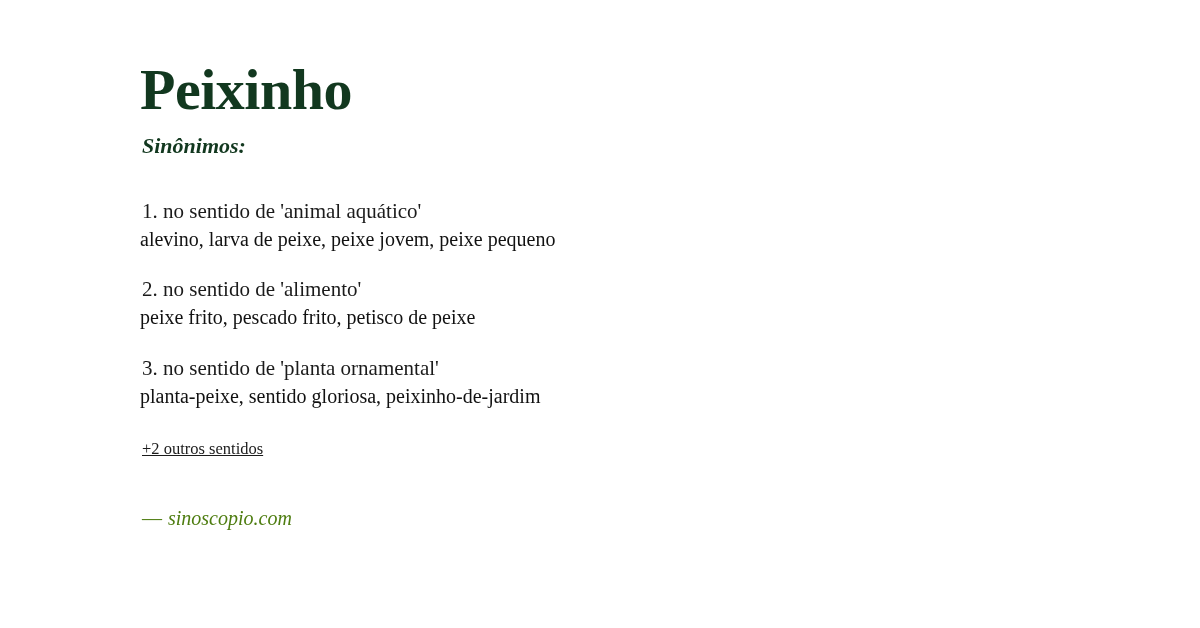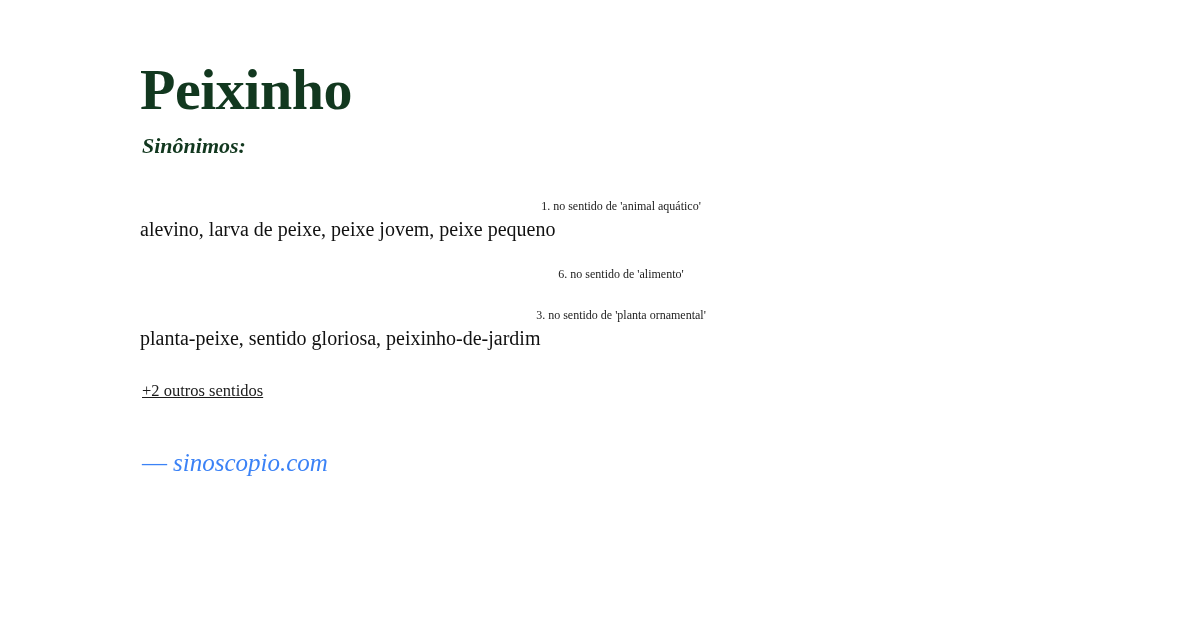--- a/index.html
+++ b/index.html
@@ -38,44 +38,43 @@
     margin: 12px 0 0 2px;
   }
   .senses {
     margin-top: 40px;
   }
   .sense {
     margin-bottom: 26px;
   }
   .sense-label {
     font-family: "Liberation Serif", serif;
-    font-size: 12px;
+    font-size: 21px;
     color: #1b1b1b;
     margin: 0 0 4px 2px;
-    text-align: center;
   }
   .sense-syns {
     font-family: "Liberation Serif", serif;
     font-size: 20px;
     color: #111111;
     line-height: 1.18;
     margin: 0;
   }
   .more {
     font-family: "Liberation Serif", serif;
     font-size: 16.5px;
     color: #1b1b1b;
     margin: 30px 0 0 2px;
     text-decoration: underline;
   }
   .source {
     font-family: "Liberation Serif", serif;
     font-style: italic;
-    font-size: 25px;
-    color: #3b82f6;
+    font-size: 20px;
+    color: #4d7c0f;
     margin-top: 48px;
     margin-left: 2px;
   }
   .source .dash {
     font-style: normal;
     margin-right: 6px;
   }
 </style>
 </head>
 <body>
@@ -87,21 +86,22 @@
   <div class="subtitle">Sinônimos:</div>
 
   <div class="senses">
 
     <div class="sense">
       <div class="sense-label">1. no sentido de 'animal aquático'</div>
       <div class="sense-syns">alevino, larva de peixe, peixe jovem, peixe pequeno</div>
     </div>
 
     <div class="sense">
-      <div class="sense-label">6. no sentido de 'alimento'</div>
+      <div class="sense-label">2. no sentido de 'alimento'</div>
+      <div class="sense-syns">peixe frito, pescado frito, petisco de peixe</div>
     </div>
 
     <div class="sense">
       <div class="sense-label">3. no sentido de 'planta ornamental'</div>
       <div class="sense-syns">planta-peixe, sentido gloriosa, peixinho-de-jardim</div>
     </div>
 
   </div>
 
   <div class="more">+2 outros sentidos</div>

